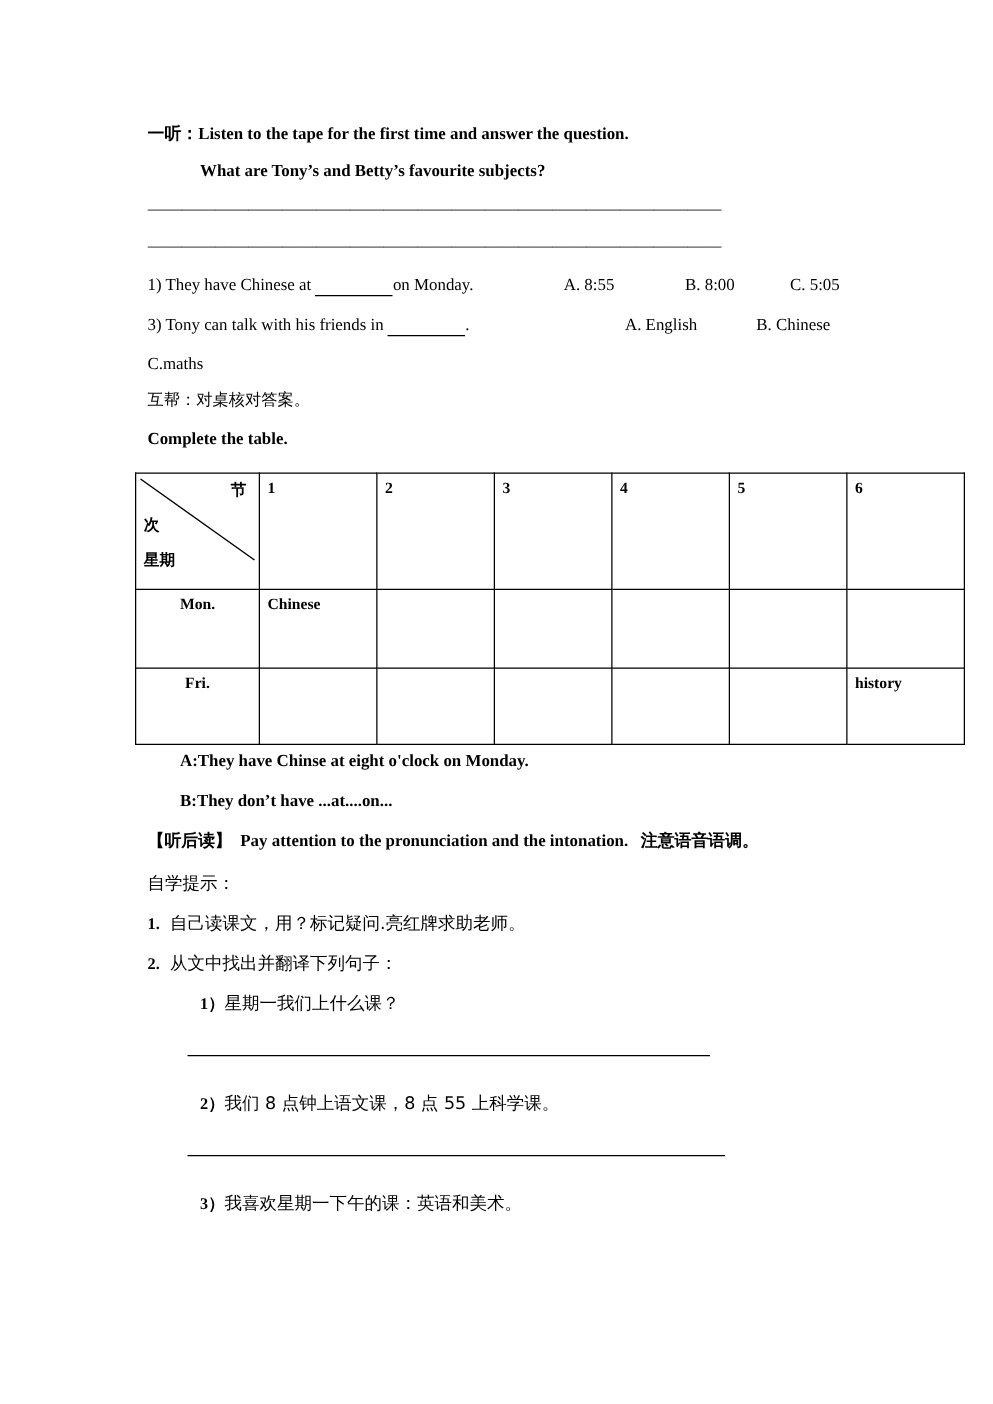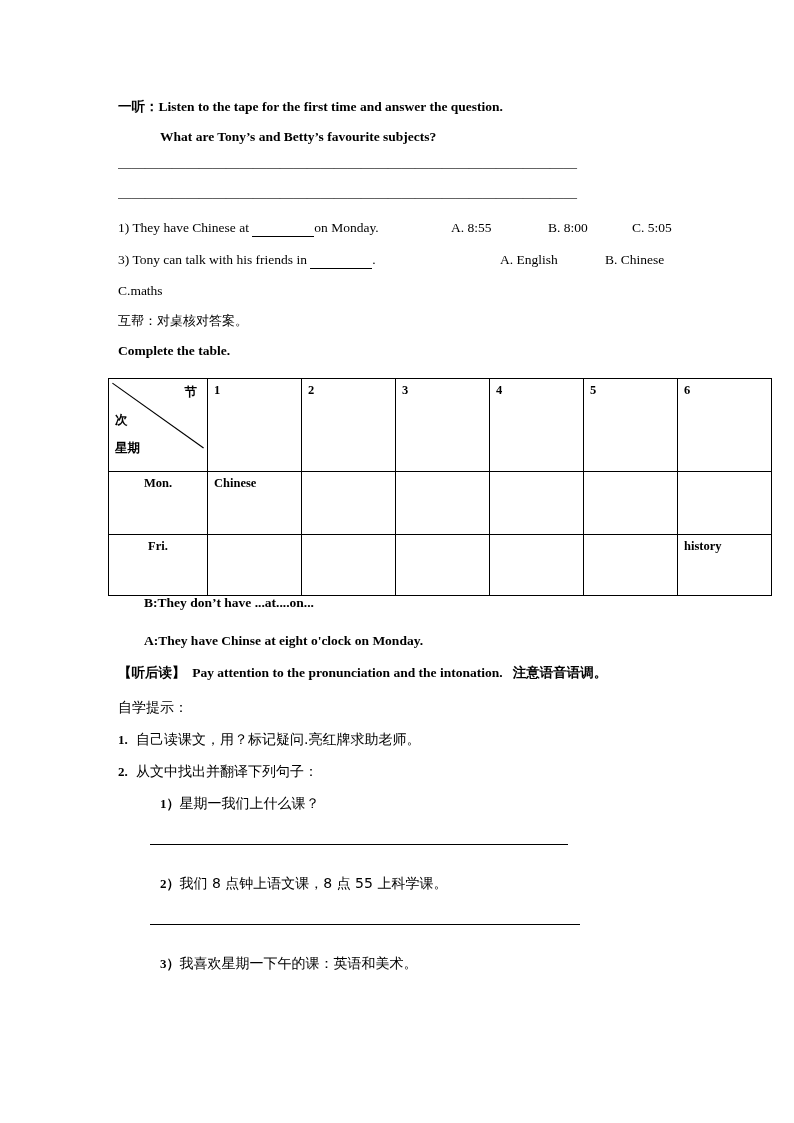--- a/index.html
+++ b/index.html
@@ -308,22 +308,22 @@
         <td class="subj-light r3"></td>
         <td class="subj-light r3"></td>
         <td class="subj-light r3"></td>
         <td class="subj-light r3"></td>
         <td class="subj-light r3"></td>
         <td class="subj-light r3">history</td>
       </tr>
     </tbody>
       </table>
 
+    <div class="line after-tbl" style="margin-top:6px;">A:They have Chinse at eight o'clock on Monday.</div>
     <div class="line after-tbl">B:They don’t have ...at....on...</div>
-    <div class="line after-tbl" style="margin-top:6px;">A:They have Chinse at eight o'clock on Monday.</div>
 
     <div class="line post-read">
       <span class="mark">【听后读】</span><span>&nbsp;&nbsp;</span><span class="en">Pay attention to the pronunciation and the intonation.</span><span>&nbsp;&nbsp;&nbsp;</span><span class="cnend">注意语音语调。</span>
     </div>
 
     <div class="line zx-title cn-reg">自学提示：</div>
 
     <div class="line num-item">
       <span class="n">1.</span><span class="cn">自己读课文，用？标记疑问.亮红牌求助老师。</span>
     </div>

